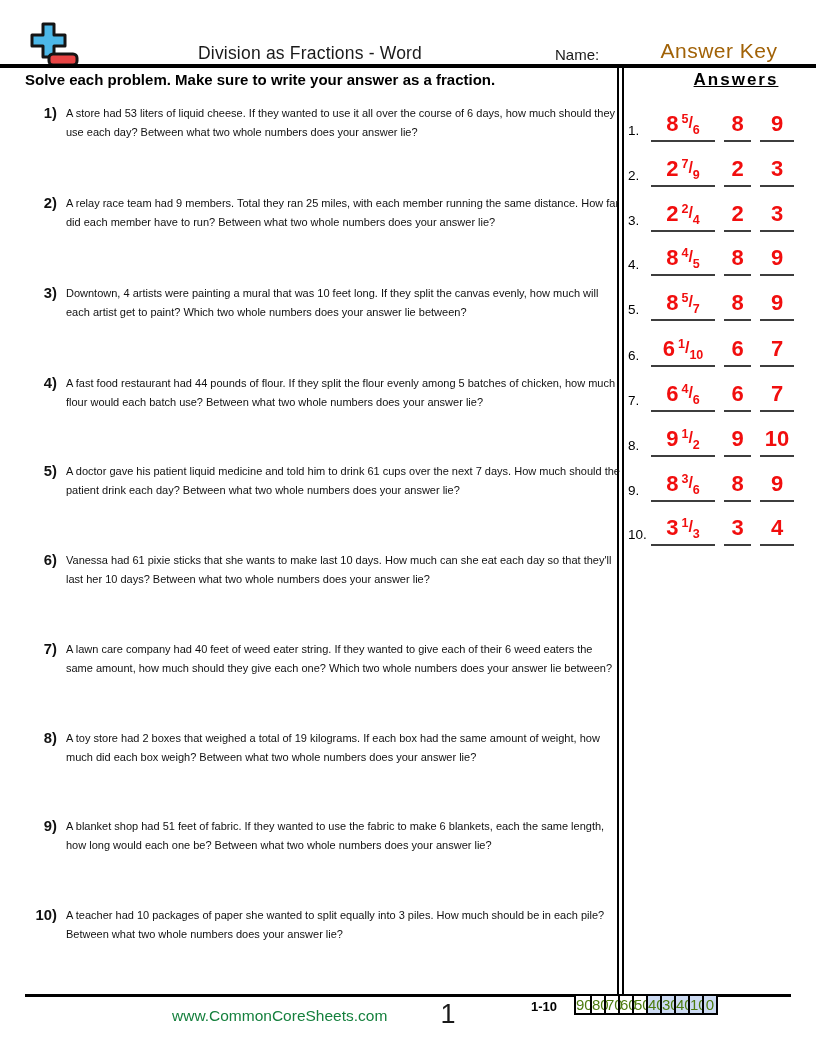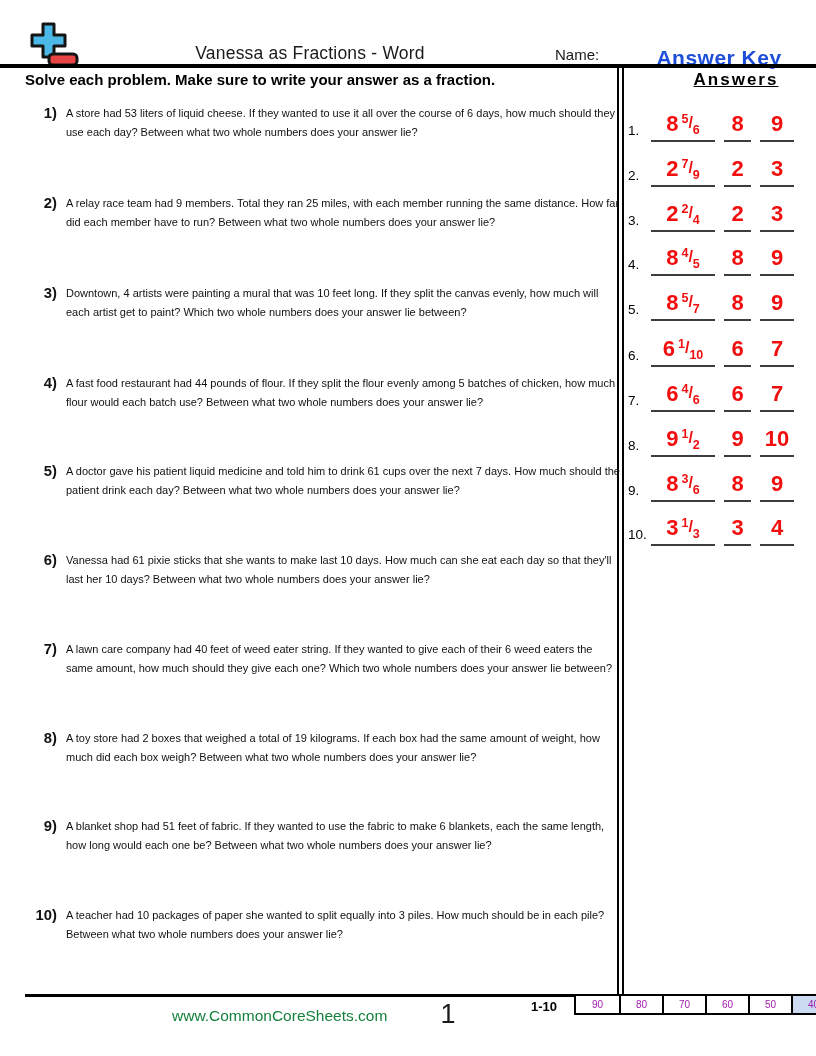--- a/index.html
+++ b/index.html
@@ -11,22 +11,22 @@
   }
 
   
   .logo { position:absolute; left:26px; top:18px; }
   .page-title {
     position:absolute; left:0; top:43px; width:620px; text-align:center;
     font-size:17.5px; letter-spacing:0.2px; color:#1a1a1a;
   }
   .name-label { position:absolute; left:555px; top:46px; font-size:15px; color:#1a1a1a; }
   .answer-key {
-    position:absolute; left:622px; top:46px; width:194px; text-align:center;
-    font-size:21px; font-weight:bold; color:#1d4ed8; letter-spacing:0.5px;
+    position:absolute; left:622px; top:39px; width:194px; text-align:center;
+    font-size:21px; font-weight:normal; color:#a16207; letter-spacing:0.5px;
   }
   .header-rule { position:absolute; left:0; top:64px; width:816px; height:4px; background:#000; }
   .instructions { position:absolute; left:25px; top:71px; font-size:15px; font-weight:bold; color:#000; }
 
   
   .v-divider {
     position:absolute; left:617px; top:68px; height:927px; width:7px;
     border-left:2px solid #000; border-right:2px solid #000;
   }
   .answers-heading {
@@ -61,37 +61,37 @@
   .math-pill { position:absolute; left:5px; top:4px; right:5px; bottom:4px;
                background:#fff; border-radius:14px; display:flex;
                align-items:center; justify-content:center;
                font-size:20px; font-weight:bold; color:#000; }
   .website { position:absolute; left:172px; top:1007px; font-size:15.5px; color:#15803d; }
   .page-number { position:absolute; left:426px; top:999px; width:44px; text-align:center;
                  font-size:27px; color:#1a1a1a; }
   .score-label { position:absolute; left:531px; top:999px; font-size:13px; color:#000;font-weight:bold; }
   .score-table { position:absolute; left:574px; top:994px; height:21px; display:flex;
                  border:2px solid #000; background:#fff; }
-  .score-cell { width:43px; text-align:center; font-size:10px; line-height:17px;
-                border-left:2px solid #000; color:#a21caf; }
+  .score-cell { width:14px; text-align:center; font-size:15px; line-height:17px;
+                border-left:2px solid #000; color:#4d7c0f; }
   .score-cell:first-child { border-left:none; }
   .score-cell:nth-child(n+6) { background:#ccdaf2; }
 </style>
 </head>
 <body>
 
 <div class="page">
 
   <div class="logo">
     <svg width="54" height="50" viewBox="0 0 54 50">
       <path d="M17 6 h11 v11 h11 v11 h-11 v11 h-11 v-11 h-11 v-11 h11 z" fill="#4cb8e8" stroke="#141414" stroke-width="3" stroke-linejoin="round"></path>
       <rect x="23" y="36" width="28" height="11" rx="4" fill="#e84444" stroke="#141414" stroke-width="3"></rect>
     </svg>
   </div>
-  <div class="page-title">Vanessa as Fractions - Word</div>
+  <div class="page-title">Division as Fractions - Word</div>
   <div class="name-label">Name:</div>
   <div class="answer-key">Answer Key</div>
   <div class="header-rule"></div>
   <div class="instructions">Solve each problem. Make sure to write your answer as a fraction.</div>
 
   <div class="v-divider"></div>
   <div class="answers-heading">Answers</div>
 
   <div class="ans-row" style="top:108px">
     <span class="ans-num">1.</span>

